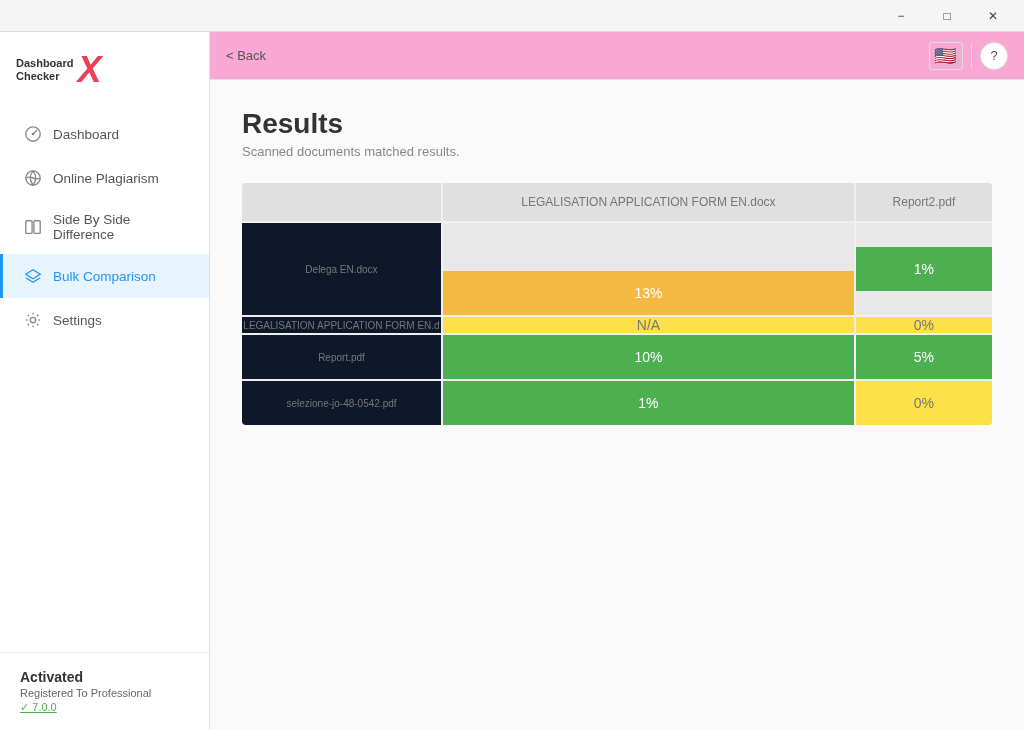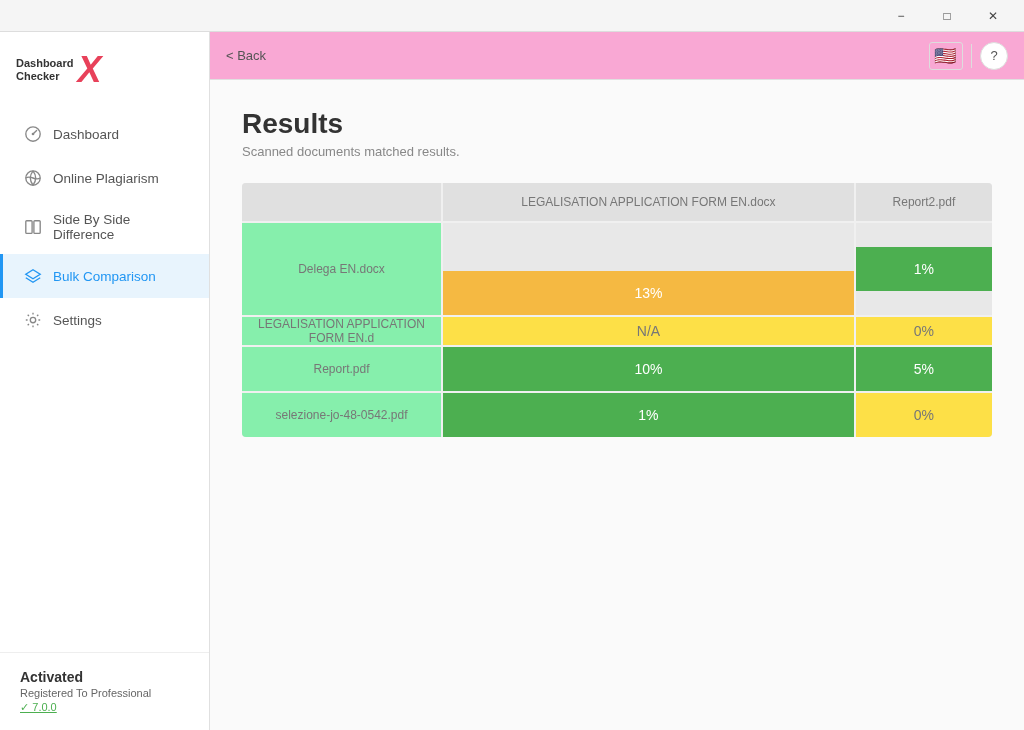--- a/index.html
+++ b/index.html
@@ -226,23 +226,23 @@
       width: 200px;
       min-width: 160px;
     }
     .results-table td {
       padding: 0;
       border-top: 2px solid #f0f0f0;
     }
     .row-label {
       padding: 14px 16px;
       text-align: center;
-      font-size: 12px;
+      font-size: 10px;
       color: #777;
-      background: #86efac;
+      background: #0f172a;
       width: 200px;
       min-width: 160px;
     }
     .cell-inner {
       padding: 14px 16px;
       text-align: center;
       font-size: 14px;
       font-weight: 500;
       color: white;
       display: block;

